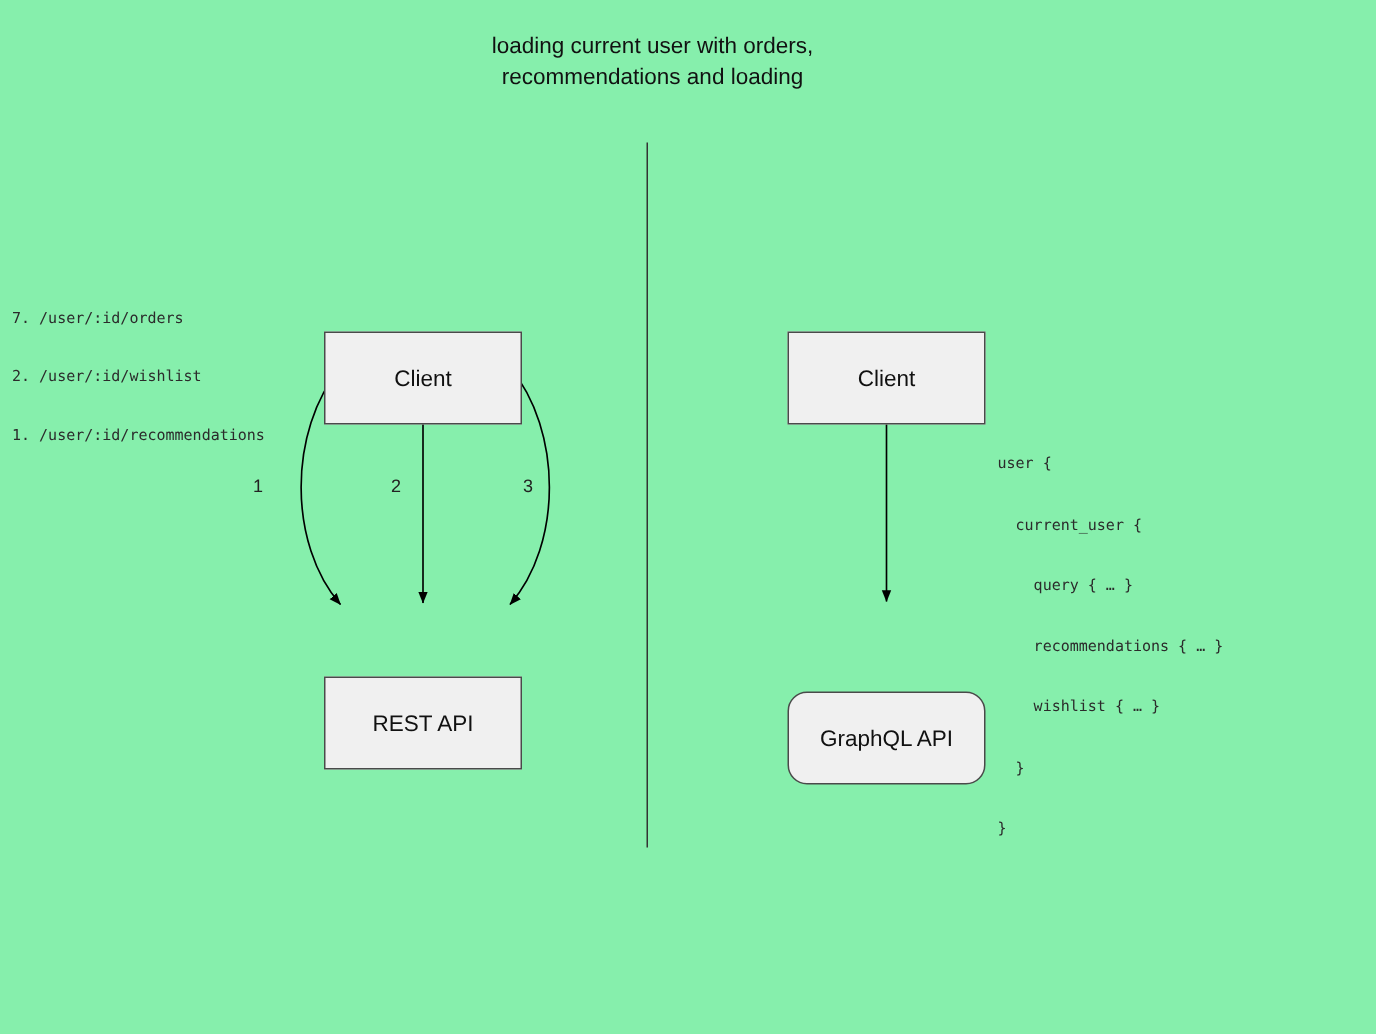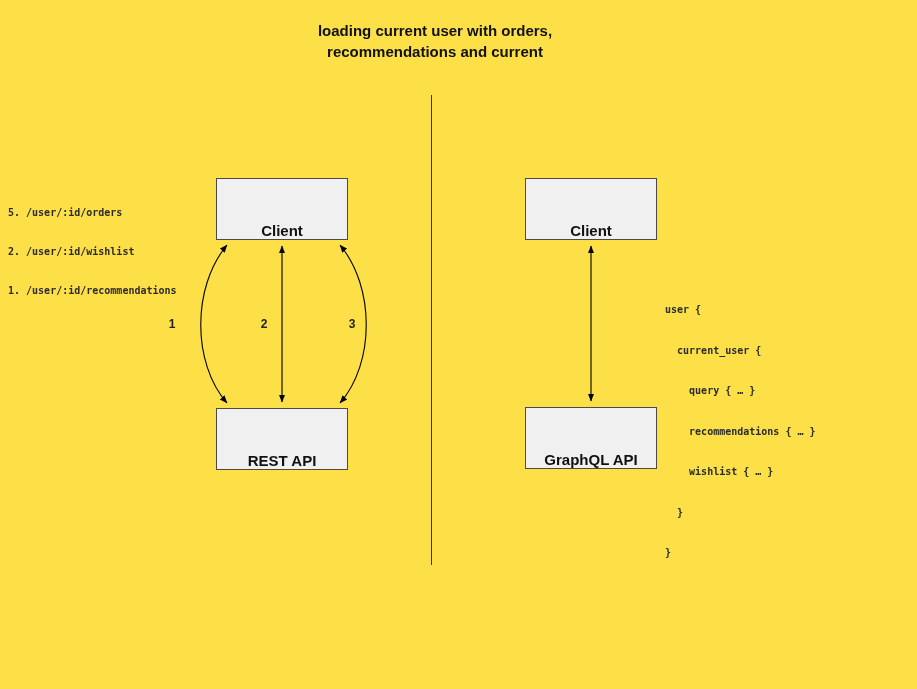--- a/index.html
+++ b/index.html
@@ -5,51 +5,51 @@
   html, body {
     margin: 0;
     padding: 0;
     background: #ffffff;
     font-family: "Liberation Sans", sans-serif;
   }
   .canvas {
     position: relative;
     width: 917px;
     height: 689px;
-    background: #fde047;
+    background: #86efac;
     overflow: hidden;
-    font-weight: bold;
   }
   .title {
     position: absolute;
     top: 20px;
     left: 0;
     width: 870px;
     text-align: center;
     font-size: 15px;
     line-height: 21px;
     color: #111111;
   }
   .node-box {
     position: absolute;
     width: 130px;
     height: 60px;
     background: #f0f0f0;
     border: 1px solid #4a4a4a;
     display: flex;
-    align-items: flex-end;
+    align-items: center;
     justify-content: center;
     font-size: 15px;
     color: #111111;
     z-index: 2;
+    margin-top: 43px;
   }
   .box-client-left  { left: 216px; top: 178px; }
   .box-rest         { left: 216px; top: 408px; }
   .box-client-right { left: 525px; top: 178px; }
-  .box-graphql      { left: 525px; top: 407px; }
+  .box-graphql      { left: 525px; top: 418px; border-radius: 13px; }
 
   .arrow-layer {
     position: absolute;
     left: 0; top: 0;
     width: 917px;
     height: 689px;
     z-index: 1;
   }
   .divider {
     position: absolute;
@@ -90,21 +90,21 @@
   .label-2 { left: 256px; top: 317px; }
   .label-3 { left: 344px; top: 317px; }
 </style>
 </head>
 <body>
 
 <div class="canvas">
 
   <div class="title">
     <div>loading current user with orders,</div>
-    <div>recommendations and current</div>
+    <div>recommendations and loading</div>
   </div>
 
   <svg class="arrow-layer" width="917" height="689" viewBox="0 0 917 689">
     <defs>
       <marker id="arrowhead" viewBox="0 0 10 10" refX="9" refY="5" markerWidth="7.5" markerHeight="7.5" orient="auto-start-reverse">
         <path d="M0,1.2 L9.5,5 L0,8.8 z" fill="#000000"></path>
       </marker>
     </defs>
 
     <path d="M227,245 C192,287 192,363 227,403" fill="none" stroke="#000000" stroke-width="1.1" marker-start="url(#arrowhead)" marker-end="url(#arrowhead)"></path>
@@ -112,21 +112,21 @@
     <path d="M282,246 L282,402" fill="none" stroke="#000000" stroke-width="1.1" marker-start="url(#arrowhead)" marker-end="url(#arrowhead)"></path>
 
     <path d="M340,245 C375,287 375,363 340,403" fill="none" stroke="#000000" stroke-width="1.1" marker-start="url(#arrowhead)" marker-end="url(#arrowhead)"></path>
 
     <path d="M591,246 L591,401" fill="none" stroke="#000000" stroke-width="1.1" marker-start="url(#arrowhead)" marker-end="url(#arrowhead)"></path>
   </svg>
 
   <div class="divider"></div>
 
   <div class="endpoint-list">
-    <div>5. /user/:id/orders</div>
+    <div>7. /user/:id/orders</div>
     <div>2. /user/:id/wishlist</div>
     <div>1. /user/:id/recommendations</div>
   </div>
 
   <div class="node-box box-client-left">
     <span>Client</span>
   </div>
   <div class="node-box box-rest">
     <span>REST API</span>
   </div>

